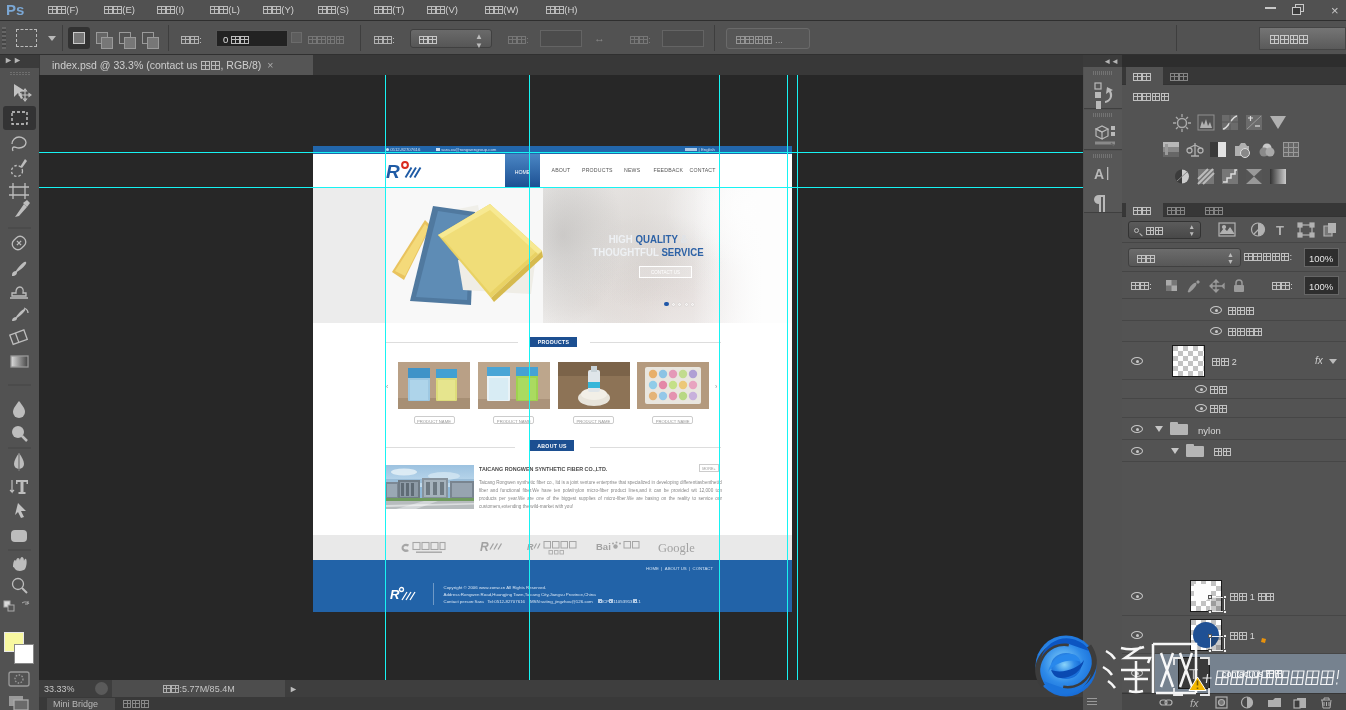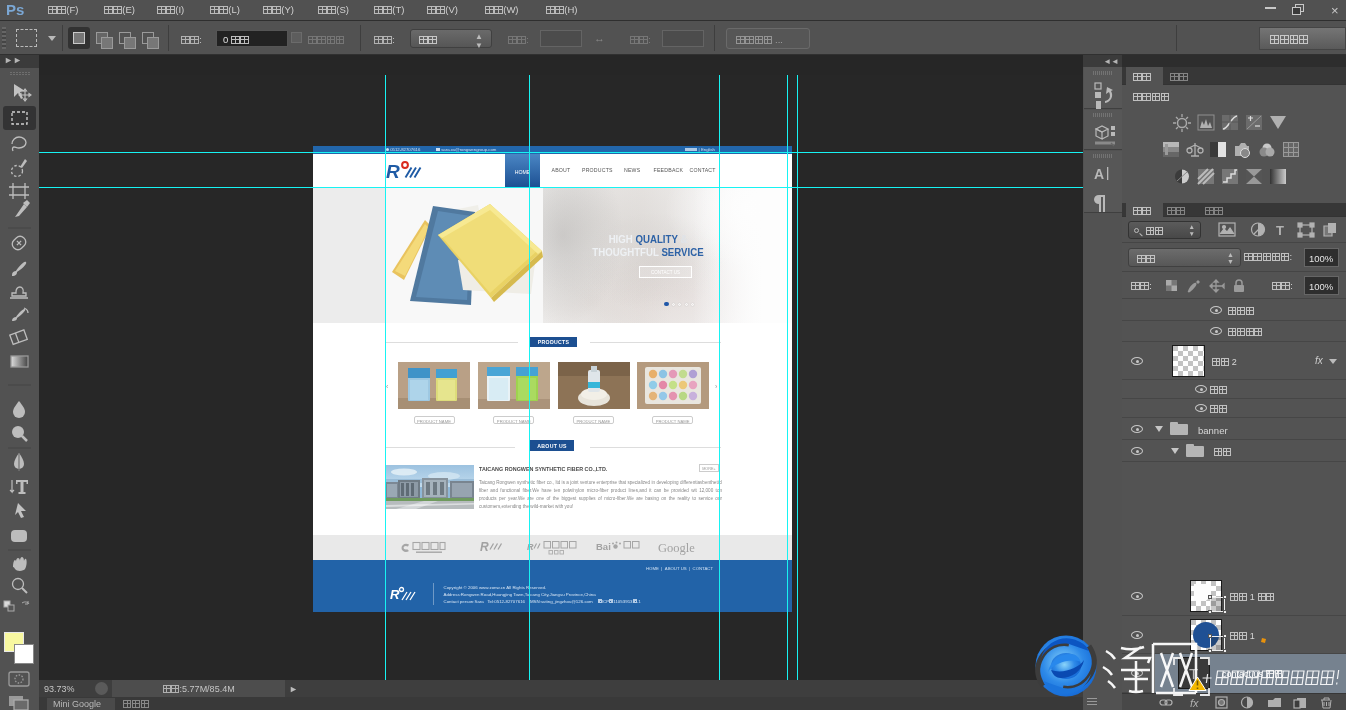--- a/index.html
+++ b/index.html
@@ -173,20 +173,23 @@
 </g>
 <defs>
           <linearGradient id="tg" x1="0" y1="0" x2="1" y2="0">
             <stop offset="0" stop-color="#ddd"></stop>
             <stop offset="1" stop-color="#444"></stop>
           </linearGradient>
         </defs>
 </svg>
 </div>
 
+<div class="abs" id="tabbar" style="left:39px;top:55px;width:1044px;height:20px;background:#383838">
+ <div class="abs" style="left:1px;top:0;width:273px;height:20px;background:#555555;color:#cecece;font-size:10.5px;padding:4px 0 0 12px">index.psd @ 33.3% (contact us <span class="h"></span><span class="h"></span>, RGB/8)&nbsp;&nbsp;<span style="color:#aaa">×</span></div>
+</div>
 
 <div class="abs" id="canvas" style="left:39px;top:75px;width:1044px;height:605px;background:#272727;overflow:hidden">
  <div class="abs" id="page" style="left:274px;top:70.5px;width:479px;height:466px;background:#fff">
 
   <div class="abs" style="left:0;top:0;width:479px;height:8px;background:#2266ab;color:#cfe0f2;font-size:4.3px">
    <span class="abs" style="left:73px;top:1.6px"><span style="display:inline-block;width:3px;height:3px;background:#cfe0f2;border-radius:50%"></span> 0512-82707616</span>
    <span class="abs" style="left:123px;top:1.6px"><span style="display:inline-block;width:4px;height:3px;background:#cfe0f2"></span> sara.xu@rongwengroup.com</span>
    <span class="abs" style="left:372px;top:1.6px"><span class="h"></span><span class="h"></span><span class="h"></span> | English</span>
   </div>
 
@@ -415,28 +418,28 @@
  <div class="abs" style="left:345.8px;top:0;width:1.5px;height:605px;background:#17f3f3"></div>
  <div class="abs" style="left:489.8px;top:0;width:1.5px;height:605px;background:#17f3f3"></div>
  <div class="abs" style="left:679.8px;top:0;width:1.5px;height:605px;background:#17f3f3"></div>
  <div class="abs" style="left:747.8px;top:0;width:1.5px;height:605px;background:#17f3f3"></div>
  <div class="abs" style="left:757.8px;top:0;width:1.5px;height:605px;background:#17f3f3"></div>
  <div class="abs" style="left:0;top:76.8px;width:1044px;height:1.5px;background:#17f3f3"></div>
  <div class="abs" style="left:0;top:111.8px;width:1044px;height:1.5px;background:#17f3f3"></div>
 </div>
 
 <div class="abs" id="statusbar" style="left:39px;top:680px;width:1044px;height:17px;background:#3e3e3e;color:#c5c5c5;font-size:9px">
- <span class="abs" style="left:5px;top:4px">93.73%</span>
+ <span class="abs" style="left:5px;top:4px">33.33%</span>
  <span class="abs" style="left:56px;top:2px;width:13px;height:13px;background:#5a5a5a;border-radius:50%"></span>
  <span class="abs" style="left:73px;top:0;width:173px;height:17px;background:#4d4d4d;text-align:center;padding-top:4px"><span class="h"></span><span class="h"></span>:5.77M/85.4M</span>
  <span class="abs" style="left:250px;top:4px;color:#bbb">►</span>
 </div>
 
 <div class="abs" id="minibar" style="left:39px;top:697px;width:1044px;height:13px;background:#393939;color:#b9b9b9;font-size:9px">
- <span class="abs" style="left:8px;top:1px;width:68px;height:12px;background:#4a4a4a;padding:1px 0 0 6px">Mini Google</span>
+ <span class="abs" style="left:8px;top:1px;width:68px;height:12px;background:#4a4a4a;padding:1px 0 0 6px">Mini Bridge</span>
  <span class="abs" style="left:84px;top:2px;color:#9a9a9a"><span class="h"></span><span class="h"></span><span class="h"></span></span>
 </div>
 
 <div class="abs" id="dockstrip" style="left:1083px;top:55px;width:39px;height:655px;background:#525252">
  <div class="abs" style="left:0;top:0;width:39px;height:12px;background:#3b3b3b;color:#b5b5b5;font-size:8px;text-align:right;padding:2px 3px 0 0">◄◄</div>
  <div class="abs" style="left:1px;top:12px;width:38px;height:42px;background:#575757;border-bottom:1px solid #3f3f3f"></div>
  <div class="abs" style="left:1px;top:55px;width:38px;height:40px;background:#575757;border-bottom:1px solid #3f3f3f"></div>
  <div class="abs" style="left:1px;top:96px;width:38px;height:62px;background:#575757;border-bottom:1px solid #3f3f3f"></div>
  <svg class="abs" style="left:0;top:12px" width="39" height="150" viewBox="0 0 39 150">
   <g stroke="#909090" stroke-width="1">
@@ -654,21 +657,21 @@
           <span class="abs" style="left:88px;top:5px"><span class="h"></span><span class="h"></span></span>
         </div>
   <div class="row" style="top:99px;height:19px">
           <span class="eye" style="left:73px;top:5px"></span>
           <span class="abs" style="left:88px;top:5px"><span class="h"></span><span class="h"></span></span>
         </div>
   <div class="row" style="top:118px;height:22px">
           <span class="eye" style="left:9px;top:7px"></span>
           <span class="tri" style="left:33px;top:8px"></span>
           <span class="fold" style="left:48px;top:6px"></span>
-          <span class="abs" style="left:76px;top:7px;font-size:9.5px">banner</span>
+          <span class="abs" style="left:76px;top:7px;font-size:9.5px">nylon</span>
         </div>
   <div class="row" style="top:140px;height:22px">
           <span class="eye" style="left:9px;top:7px"></span>
           <span class="tri" style="left:49px;top:8px"></span>
           <span class="fold" style="left:64px;top:6px"></span>
           <span class="abs" style="left:92px;top:7px"><span class="h"></span><span class="h"></span></span>
         </div>
   <div class="row" style="top:277px;height:39px">
           <span class="eye" style="left:9px;top:15px"></span>
           <span class="cb" style="left:68px;top:3px;width:32px;height:32px">

